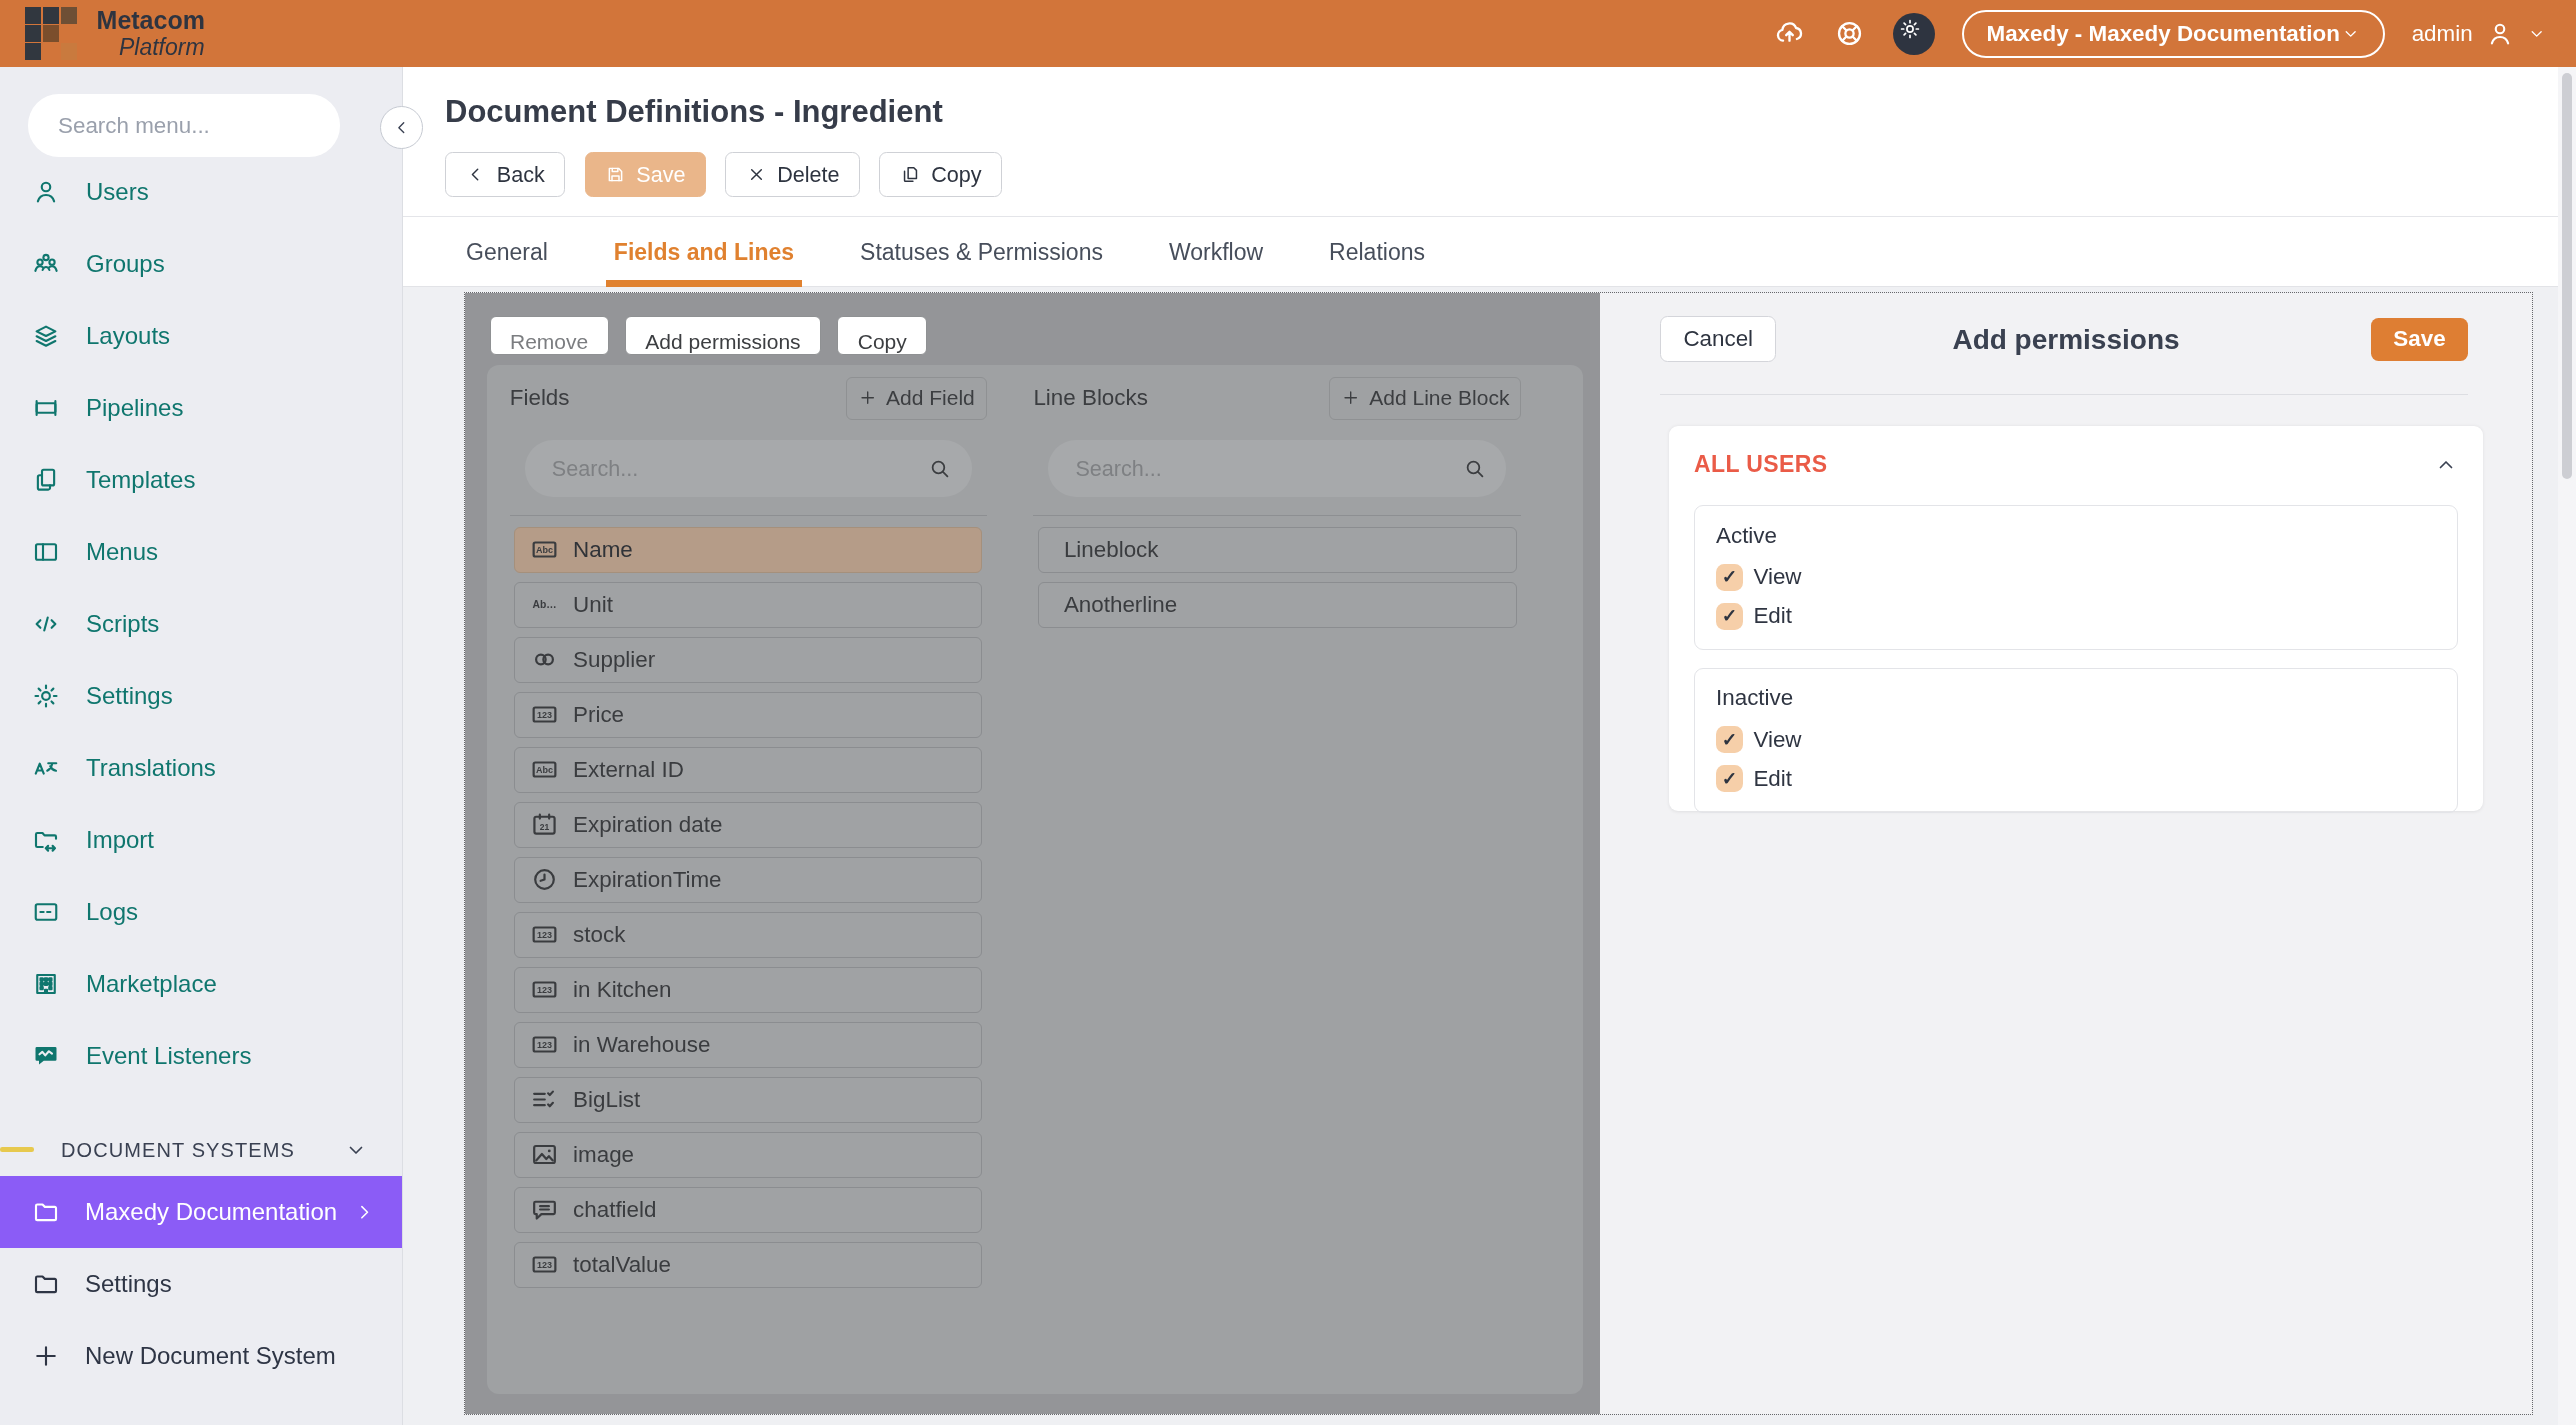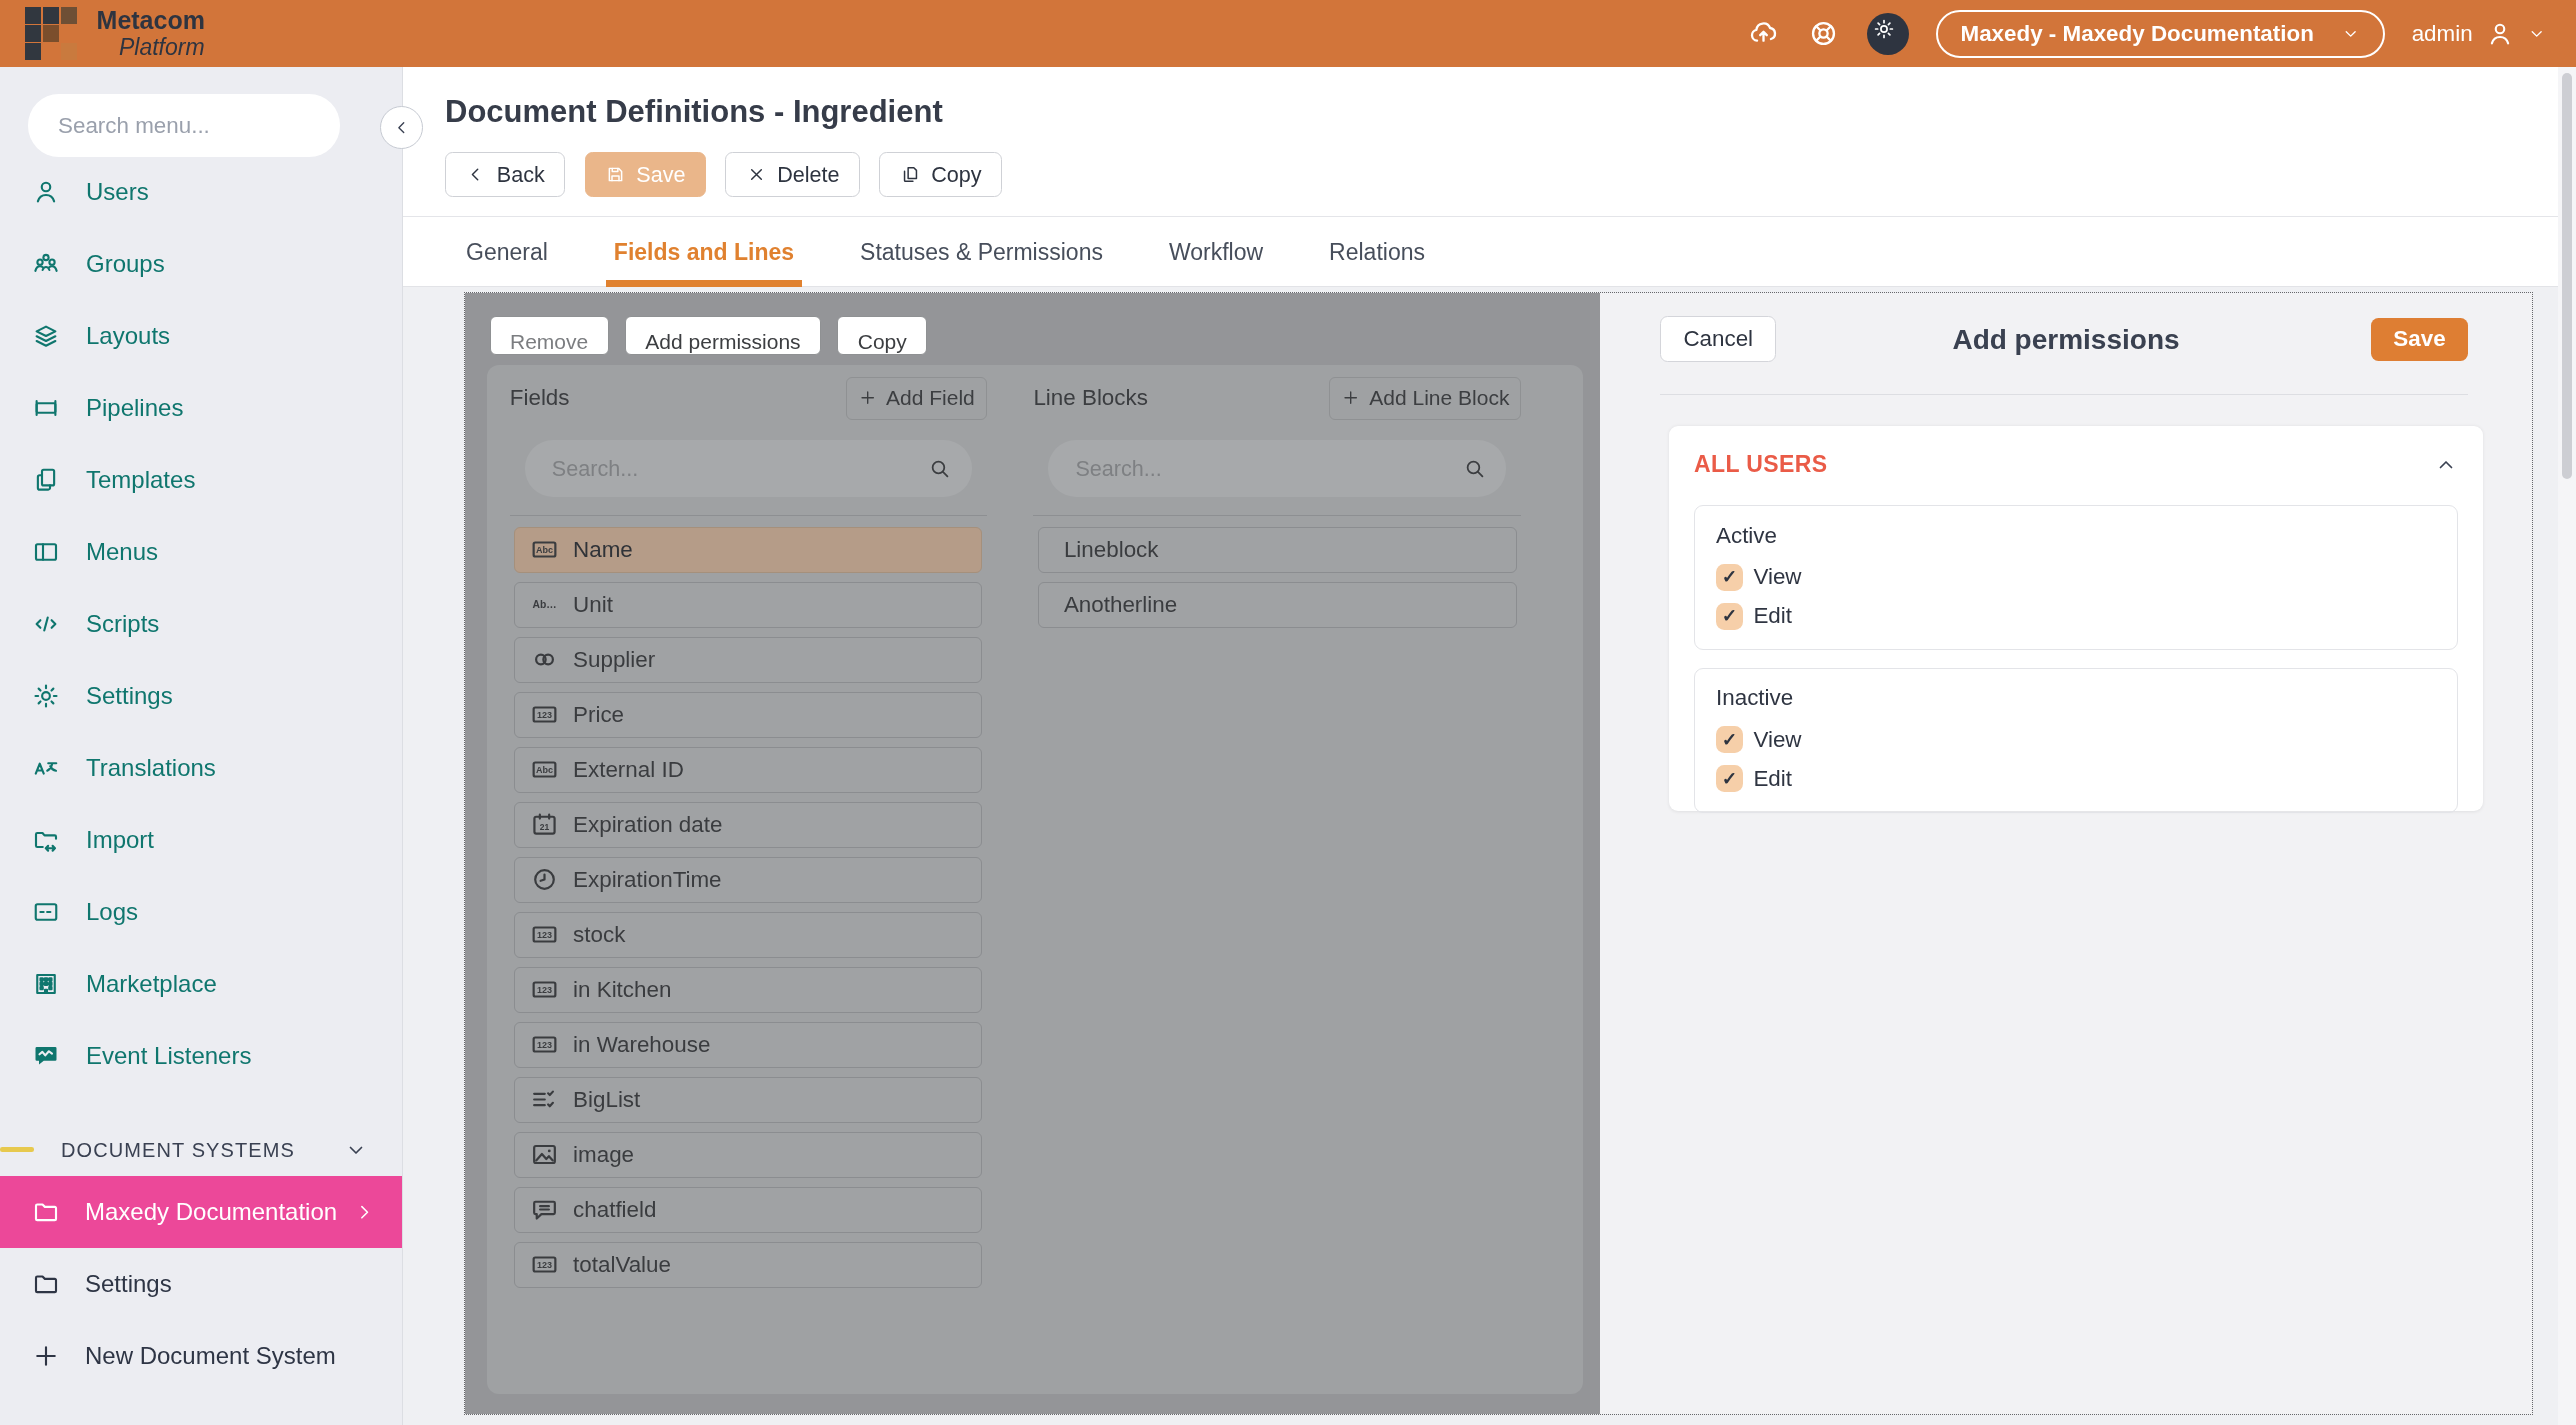--- a/index.html
+++ b/index.html
@@ -12,21 +12,21 @@
   .logo-grid{display:grid;grid-template-columns:repeat(3,16.4px);grid-template-rows:repeat(3,16.4px);gap:1.5px;}
   .logo-grid i{display:block;}
   .brand-text{line-height:1;}
   .brand-name{font-size:25px;font-weight:700;color:#2e3440;}
   .brand-sub{font-size:23px;color:#2e3440;margin:3px 0 0 22.4px;font-style:italic;}
   .topbar-right{display:flex;align-items:center;gap:27px;color:#fff;}
   .tb-icon{width:33px;height:33px;color:#fff;cursor:pointer;}
   .tb-icon svg{width:100%;height:100%;}
   .tb-gear{width:42px;height:42px;border-radius:50%;background:#2e3440;display:flex;align-items:center;justify-content:center;}
   .tb-gear svg{width:24px;height:24px;}
-  .ws-pill{display:flex;align-items:center;gap:27px;border:2.2px solid #fff;border-radius:745px;padding:9px 22.4px;color:#fff;font-size:22.4px;font-weight:600;cursor:pointer;}
+  .ws-pill{display:flex;align-items:center;gap:1px;border:2.2px solid #fff;border-radius:745px;padding:9px 22.4px;color:#fff;font-size:22.4px;font-weight:600;cursor:pointer;}
   .ws-pill .chev{width:19.4px;height:19.4px;}
   .ws-pill .chev svg{width:100%;height:100%;}
   .tb-user{display:flex;align-items:center;gap:12px;font-size:22.4px;color:#fff;}
   .tb-user .tb-icon{width:30px;height:30px;}
   .tb-user .chev{width:19.4px;height:19.4px;}
   .tb-user .chev svg{width:100%;height:100%;}
 
   
   .sidebar{position:absolute;left:0;top:67px;width:403px;height:1358px;background:#ecedf2;border-right:1.5px solid #dcdee3;}
   .side-search{position:absolute;left:28px;top:27px;width:312px;height:63px;background:#fff;border-radius:31px;display:flex;align-items:center;padding:0 21px 0 28px;}
@@ -44,21 +44,21 @@
   .docsys-header{position:absolute;left:0;top:1061px;width:100%;height:45px;display:flex;align-items:center;}
   .docsys-dash{position:absolute;left:0;top:19.4px;width:34px;height:4.5px;border-radius:2.2px;background:#e7c94e;}
   .docsys-label{margin-left:61px;font-size:20px;letter-spacing:1.1px;color:#3a4152;}
   .docsys-chev{position:absolute;right:34px;top:10.4px;width:24px;height:24px;color:#3a4152;cursor:pointer;}
   .docsys-chev svg{width:100%;height:100%;}
   .doc-list{position:absolute;left:0;top:1109px;width:100%;}
   .doc-item{height:72px;display:flex;align-items:center;padding-left:31px;gap:24px;cursor:pointer;color:#2e3545;position:relative;}
   .doc-item .nicon{width:30px;height:30px;flex:none;}
   .doc-item .nicon svg{width:100%;height:100%;}
   .doc-item .nlabel{font-size:24px;}
-  .doc-item.active{background:#ec4899;color:#fff;}
+  .doc-item.active{background:#8b5cf6;color:#fff;}
   .doc-chevron{display:none;position:absolute;right:27px;width:22.4px;height:22.4px;color:#fff;}
   .doc-chevron svg{width:100%;height:100%;}
   .doc-chevron.show{display:block;}
 
   
   .main-header{position:absolute;left:403px;top:67px;width:2174px;height:220px;background:#fff;border-bottom:1.5px solid #e2e3e7;}
   .page-title{position:absolute;left:42px;top:27px;font-size:31px;font-weight:700;color:#363c49;}
   .hdr-buttons{position:absolute;left:42px;top:85px;display:flex;gap:19.4px;}
   .btn{display:flex;align-items:center;gap:10.4px;height:45px;padding:0 19.4px;border:1.5px solid #cfd1d6;border-radius:7.5px;background:#fff;font-size:21.6px;color:#2e3440;cursor:pointer;}
   .btn .bicon{width:21px;height:21px;flex:none;}

